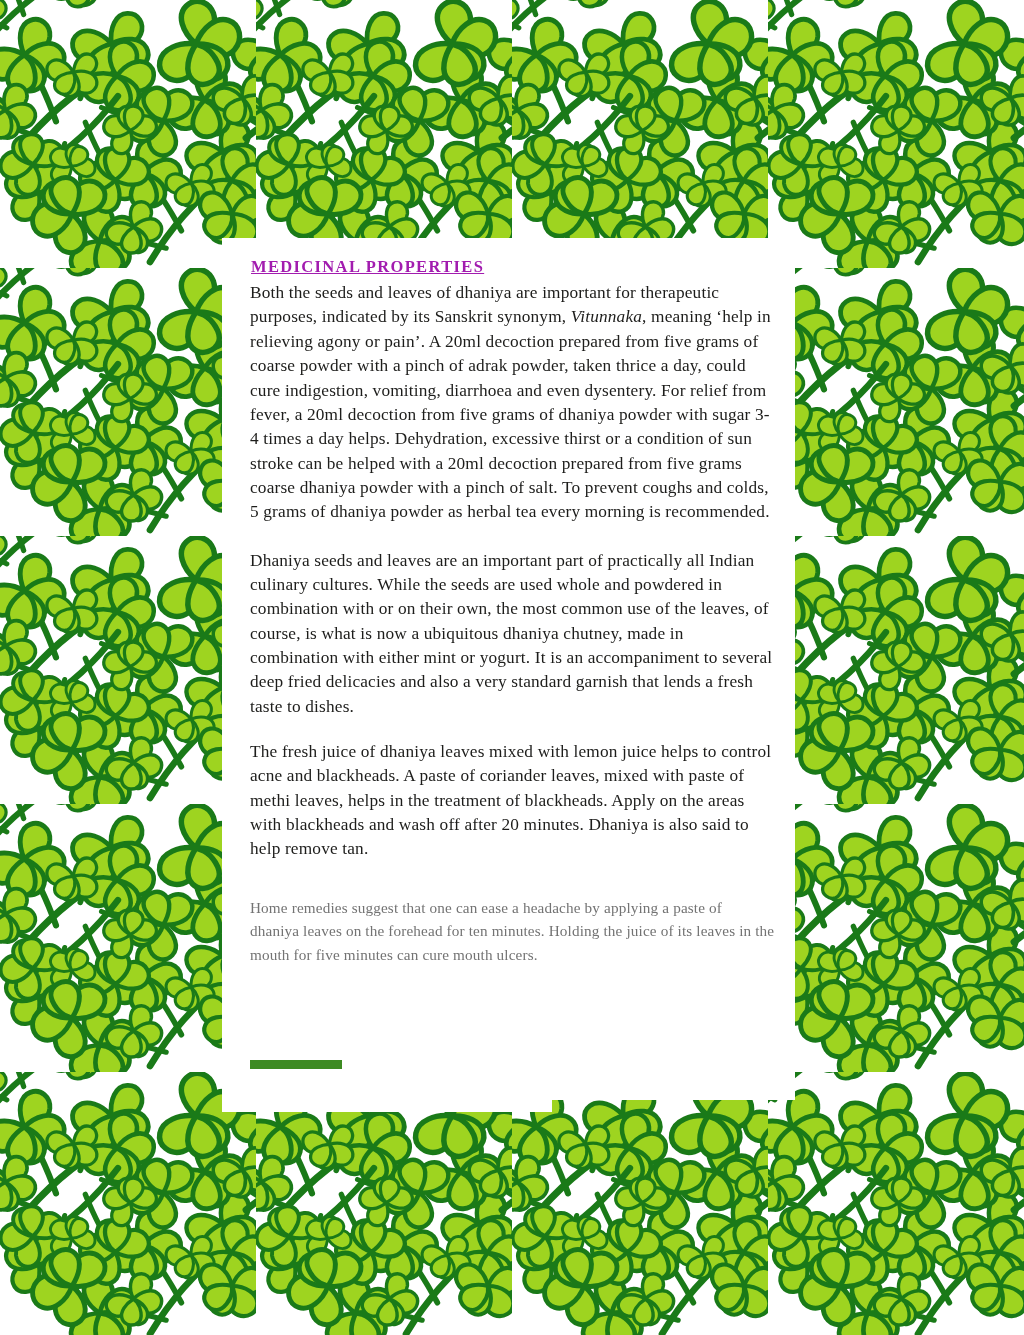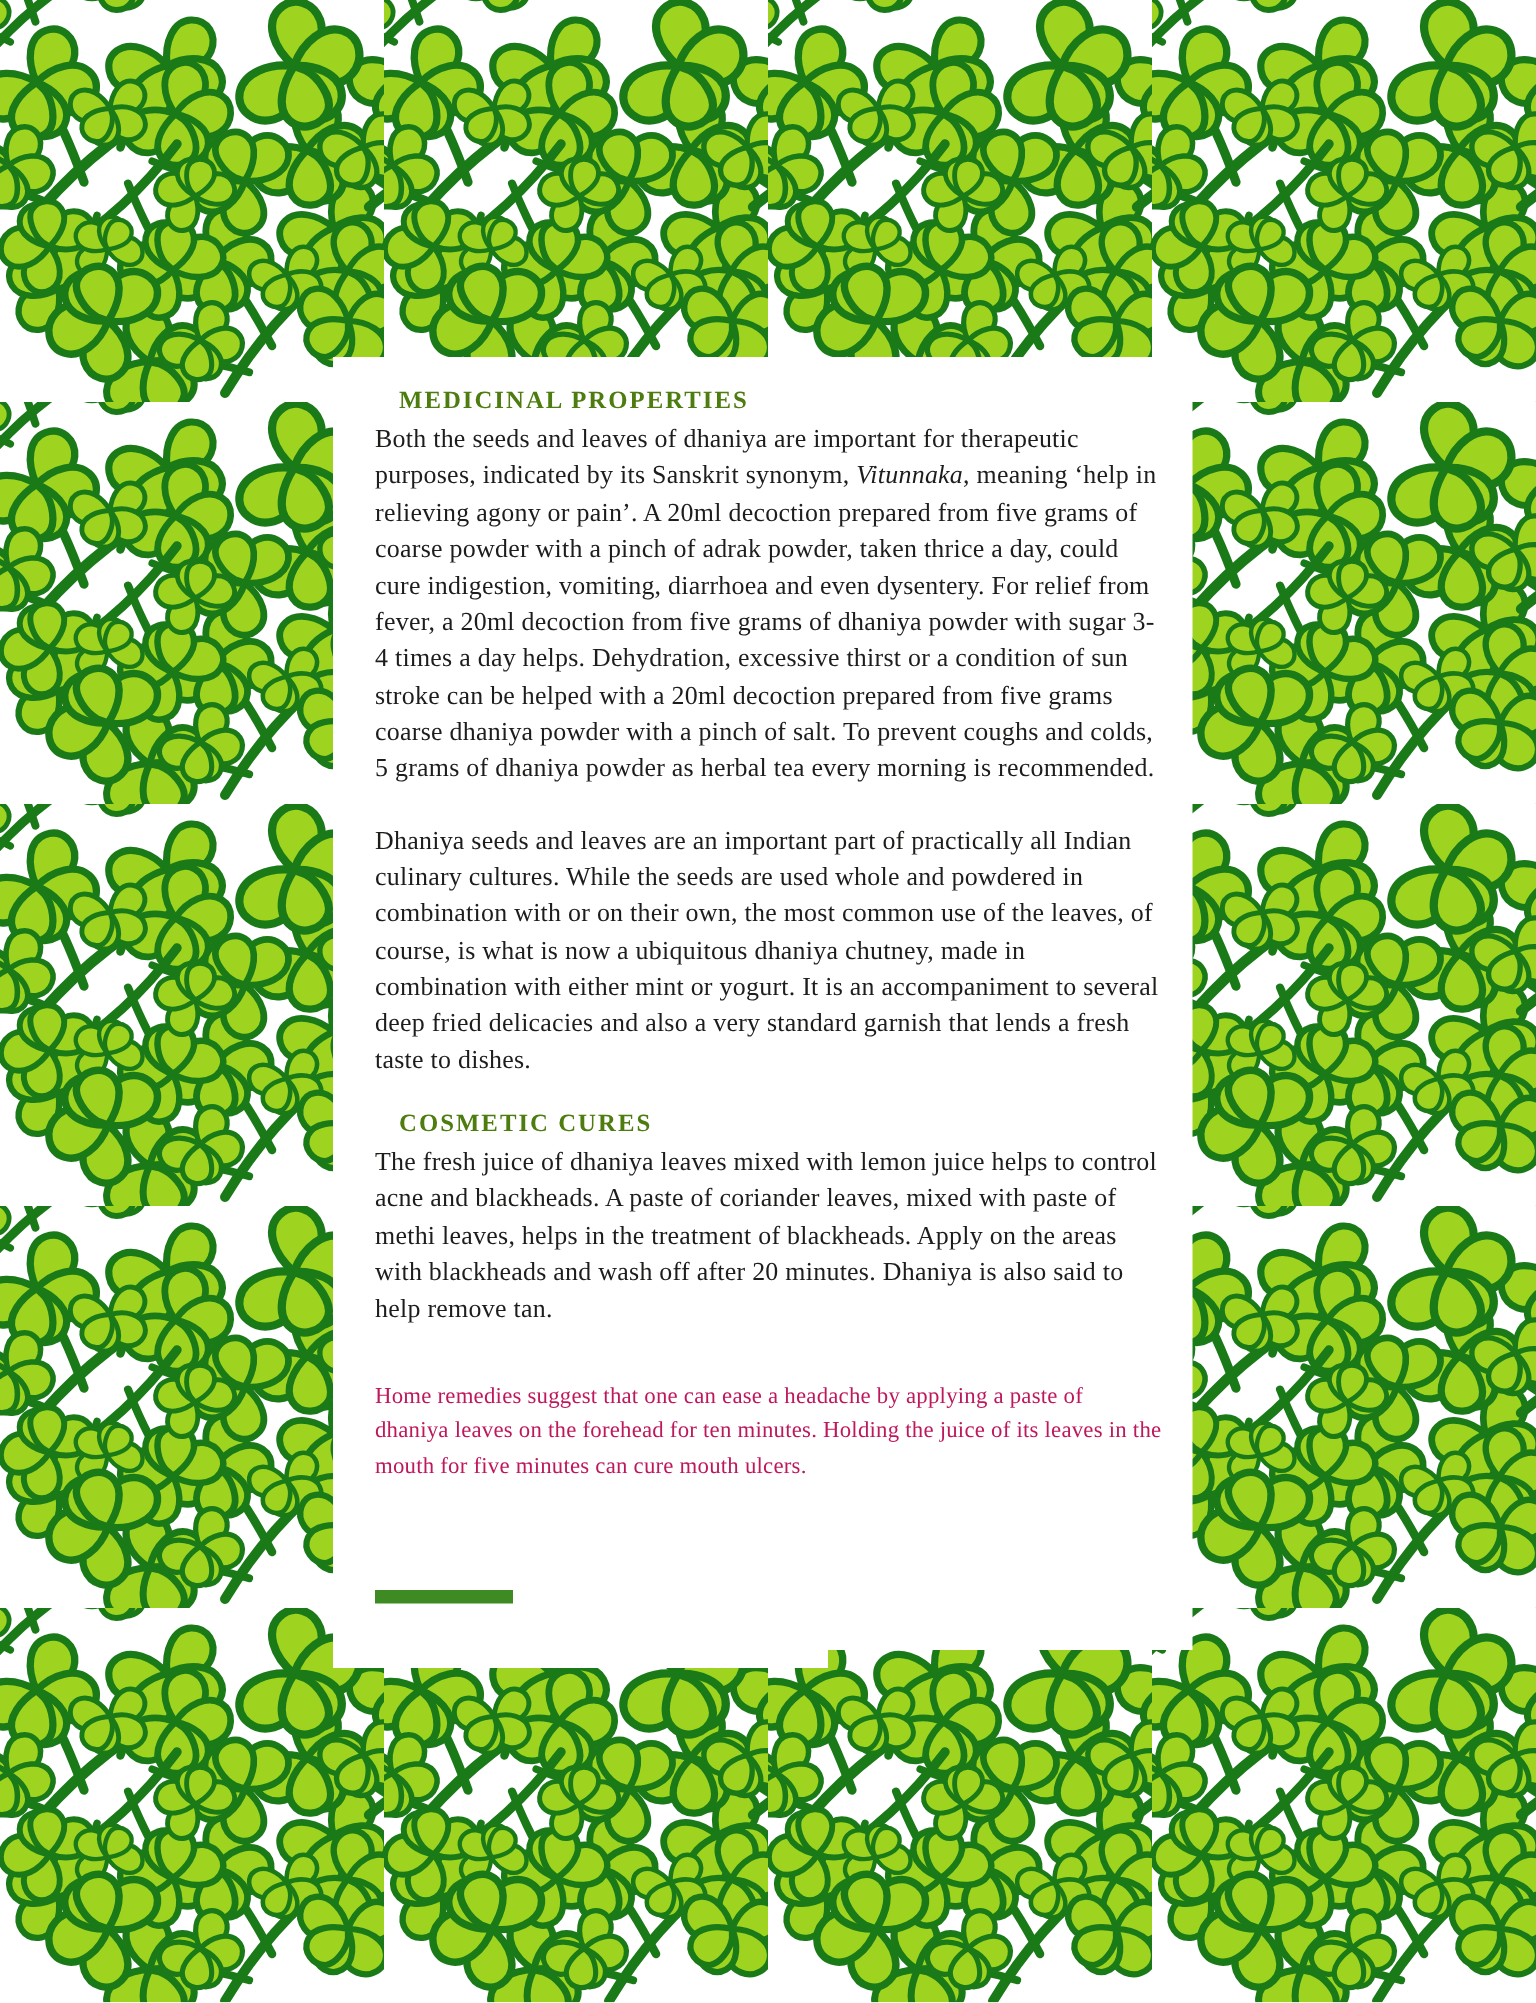--- a/index.html
+++ b/index.html
@@ -53,45 +53,46 @@
     width: 525px;
     z-index: 3;
   }
 
   h2.section-heading {
     font-family: "Liberation Serif", "DejaVu Serif", serif;
     font-size: 16.5px;
     line-height: 1.1;
     letter-spacing: 1.35px;
     font-weight: 700;
-    color: #4d7c0f;
-    margin: 0 0 5px 16px;
+    color: #a21caf;
+    margin: 0 0 5px 1px;
     text-transform: uppercase;
     font-variant: small-caps;
+    text-decoration: underline;
   }
 
   p.body-text {
     font-size: 17.3px;
     line-height: 24.35px;
     color: #1d1d1b;
     margin: 0 0 23px 0;
     text-align: left;
     letter-spacing: 0.01em;
   }
   p.body-text:last-of-type { margin-bottom: 0; }
 
   .sec-block { margin-bottom: 24px; }
   .sec-block.tight { margin-bottom: 21px; }
 
   em.term { font-style: italic; }
 
   p.pull-note {
     font-size: 15.2px;
     line-height: 23.5px;
-    color: #be185d;
+    color: #737373;
     margin: 34px 0 0 0;
     letter-spacing: 0.01em;
   }
 
   #rule {
     position: absolute;
     left: 250px;
     top: 1060px;
     width: 92px;
     height: 9px;
@@ -154,21 +155,20 @@
     <section class="sec-block">
       <h2 class="section-heading">MEDICINAL PROPERTIES</h2>
       <p class="body-text"><span>Both the seeds and leaves of dhaniya are important for therapeutic purposes, indicated by its Sanskrit synonym, </span><em class="term">Vitunnaka</em><span>, meaning ‘help in relieving agony or pain’. A 20ml decoction prepared from five grams of coarse powder with a pinch of adrak powder, taken thrice a day, could cure indigestion, vomiting, diarrhoea and even dysentery. For relief from fever, a 20ml decoction from five grams of dhaniya powder with sugar 3-4 times a day helps. Dehydration, excessive thirst or a condition of sun stroke can be helped with a 20ml decoction prepared from five grams coarse dhaniya powder with a pinch of salt. To prevent coughs and colds, 5 grams of dhaniya powder as herbal tea every morning is recommended.</span></p>
     </section>
 
     <section class="sec-block tight">
       <p class="body-text">Dhaniya seeds and leaves are an important part of practically all Indian culinary cultures. While the seeds are used whole and powdered in combination with or on their own, the most common use of the leaves, of course, is what is now a ubiquitous dhaniya chutney, made in combination with either mint or yogurt. It is an accompaniment to several deep fried delicacies and also a very standard garnish that lends a fresh taste to dishes.</p>
     </section>
 
     <section class="sec-block">
-      <h2 class="section-heading">COSMETIC CURES</h2>
       <p class="body-text">The fresh juice of dhaniya leaves mixed with lemon juice helps to control acne and blackheads. A paste of coriander leaves, mixed with paste of methi leaves, helps in the treatment of blackheads. Apply on the areas with blackheads and wash off after 20 minutes. Dhaniya is also said to help remove tan.</p>
     </section>
 
     <p class="pull-note">Home remedies suggest that one can ease a headache by applying a paste of dhaniya leaves on the forehead for ten minutes. Holding the juice of its leaves in the mouth for five minutes can cure mouth ulcers.</p>
   </div>
 
   <div id="rule"></div>
 </div>
 
 </body></html>

